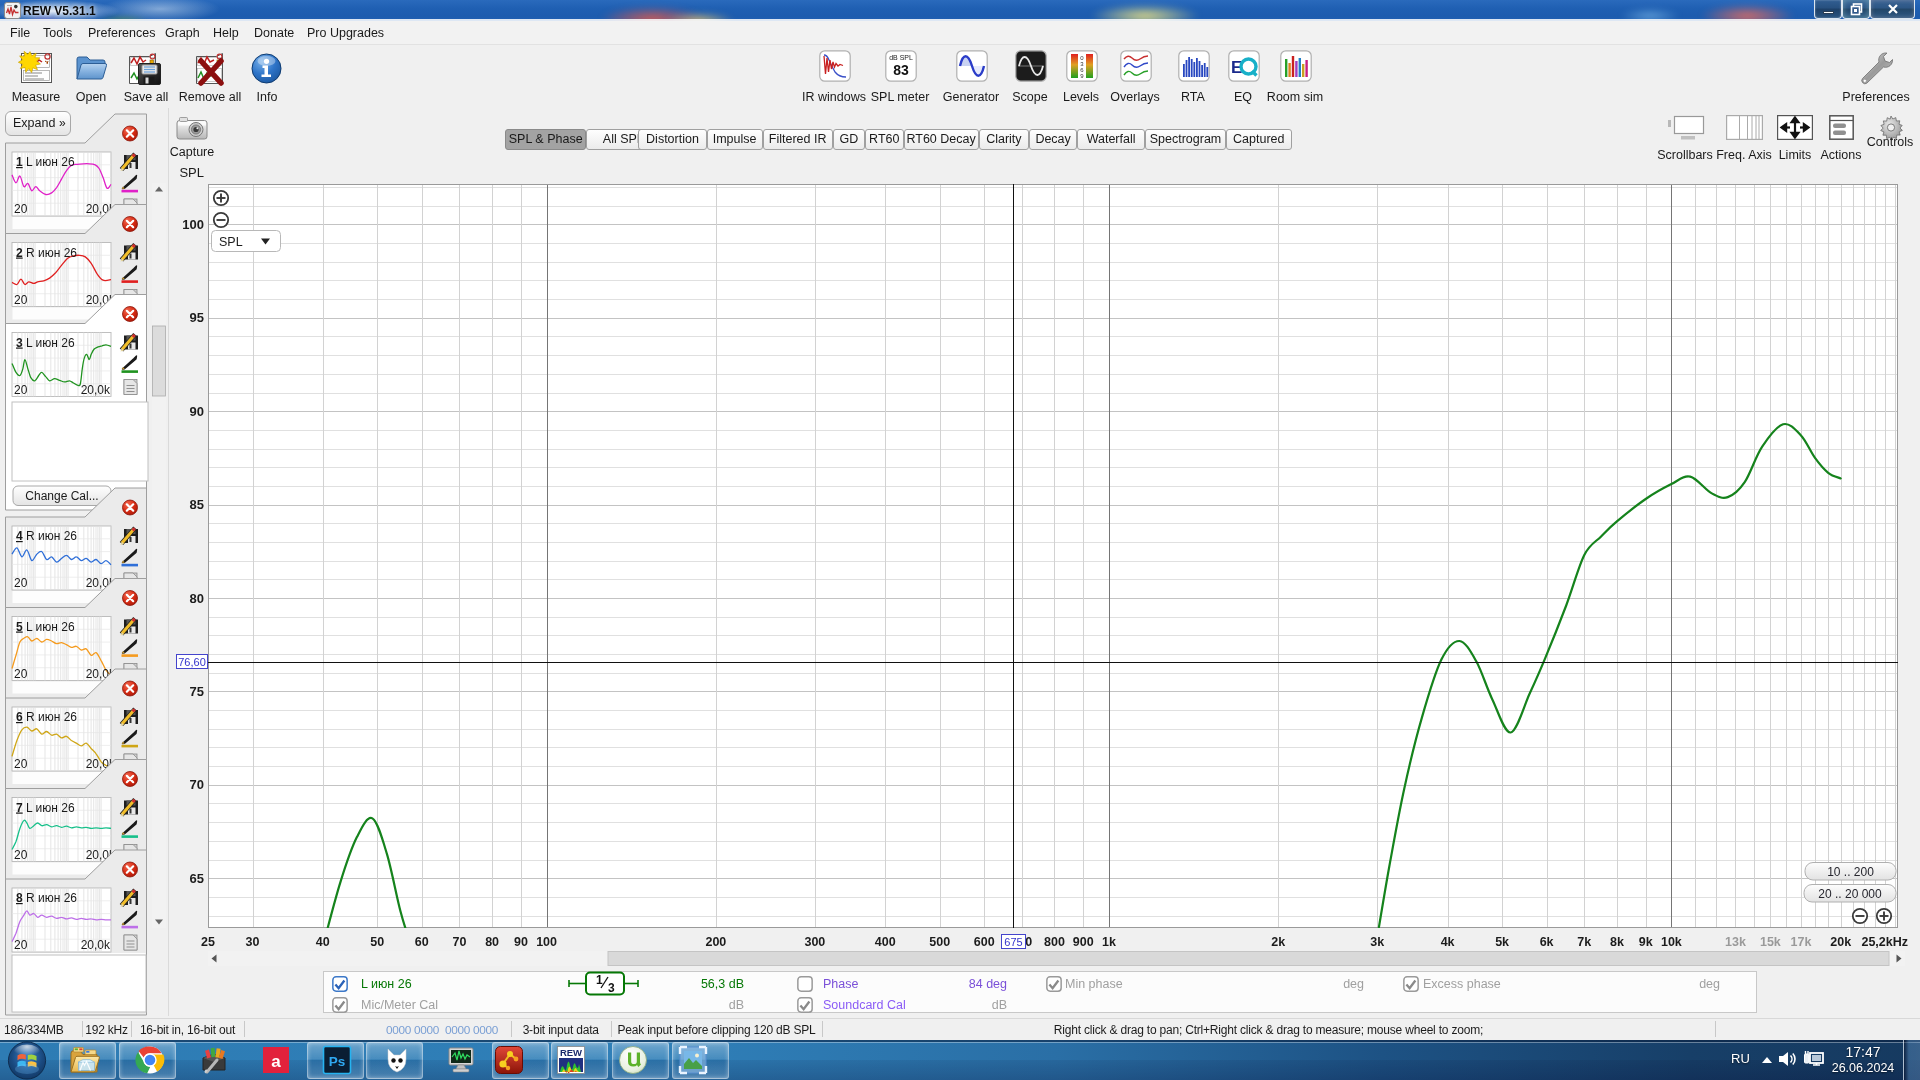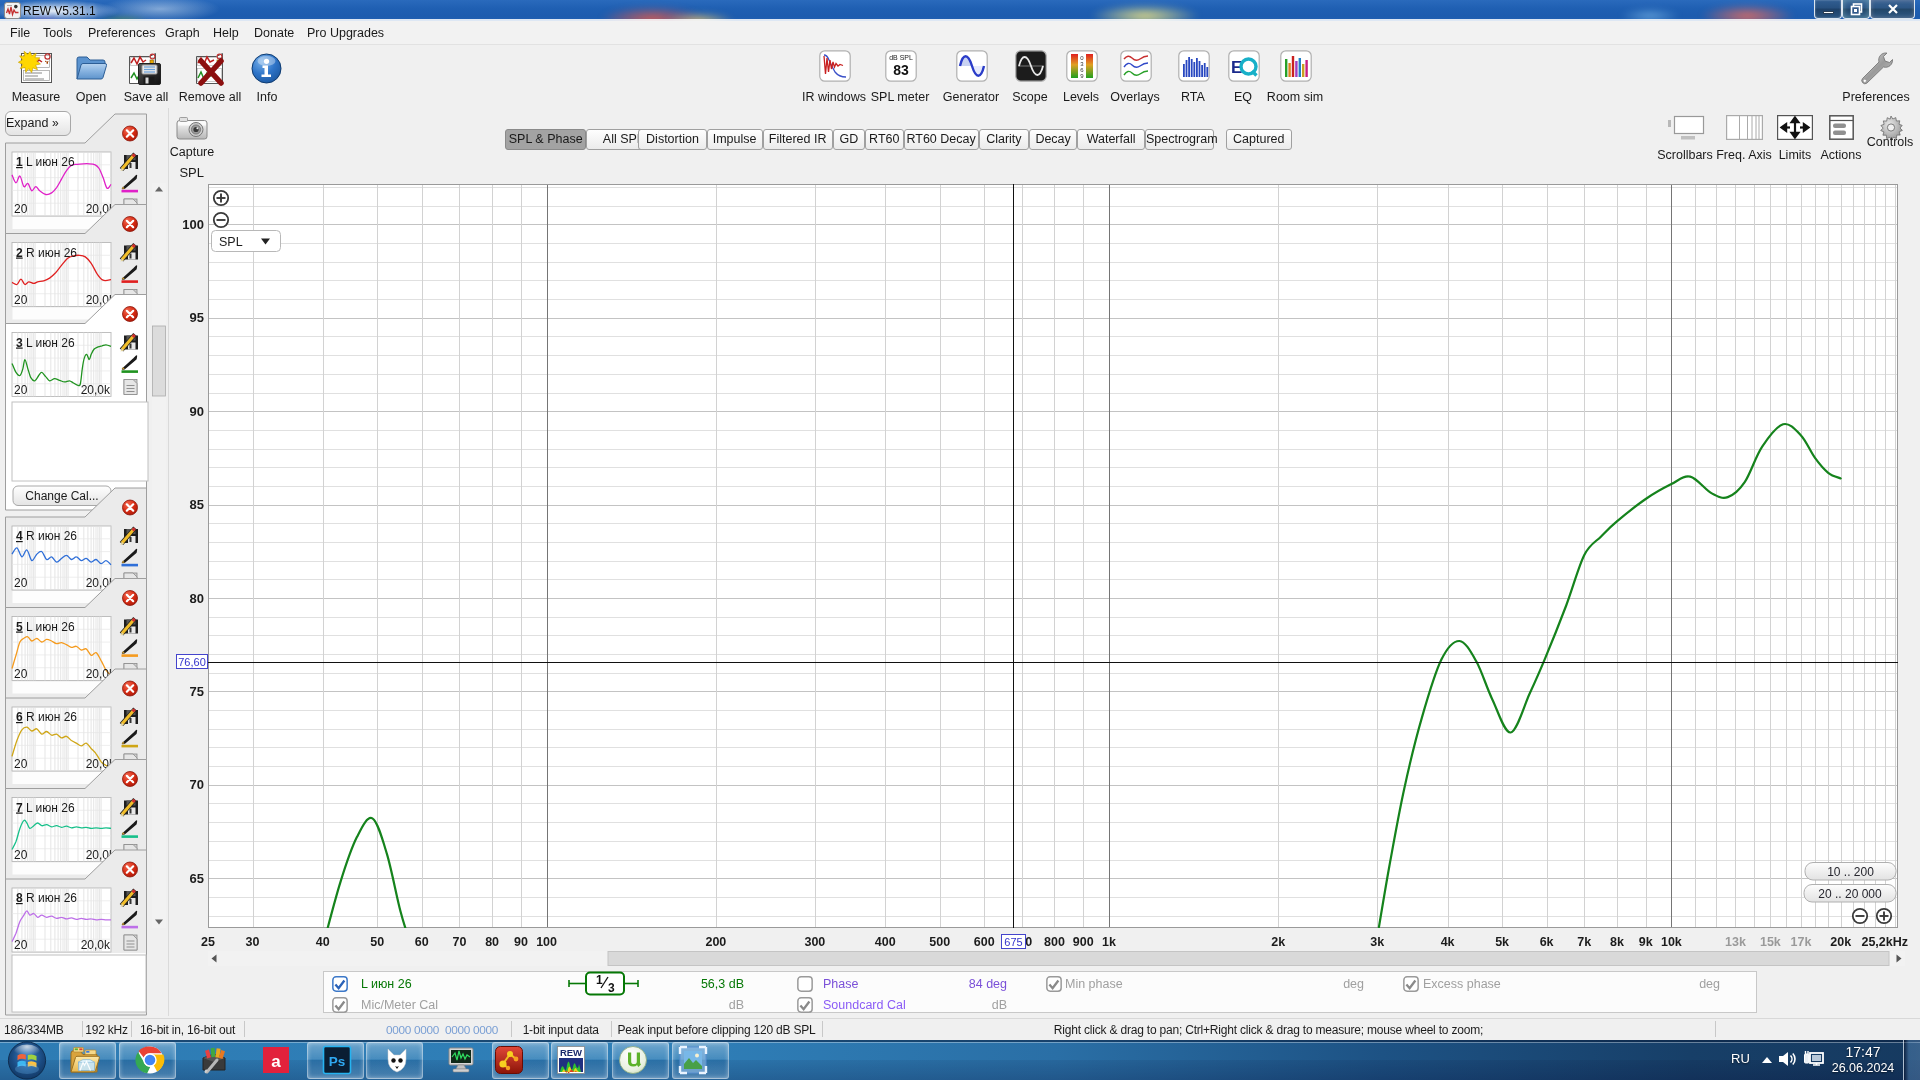--- a/index.html
+++ b/index.html
@@ -20,21 +20,21 @@
 <div class="abs" style="left:1620px;top:8px;width:60px;height:16px;background:radial-gradient(closest-side,rgba(160,220,255,.5),rgba(160,220,255,0));filter:blur(3px)"></div>
 <div class="abs" style="left:1700px;top:4px;width:95px;height:24px;background:radial-gradient(closest-side,rgba(255,110,85,.8),rgba(255,110,85,0));filter:blur(3px)"></div>
 <div class="abs" style="left:0;top:19px;width:1920px;height:1.5px;background:rgba(255,255,255,0.85)"></div>
 <div class="abs" style="left:0;top:20.5px;width:1920px;height:1.5px;background:#10294a"></div>
 <svg class="abs" style="left:4px;top:2px" width="17" height="17" viewBox="0 0 17 17">
       <rect x="0.5" y="0.5" width="16" height="16" rx="2.5" fill="#f2f2f2" stroke="#8a8a8a"></rect>
       <path d="M2.5,11 L4,7 L5.5,12 L7,5 L8.5,12.5 L10,8 L11.5,10.5 L14.5,10.5" stroke="#c43030" stroke-width="1.3" fill="none"></path>
       <circle cx="11.8" cy="4.6" r="1.8" fill="#303030"></circle>
       <path d="M3,3.5 h5" stroke="#aaa" stroke-width="1"></path>
     </svg>
-<div class="abs" style="left:23px;top:4px;font-size:12px;font-weight:normal;color:#0a0a0a;text-shadow:0 0 4px rgba(255,255,255,.9)">REW V5.31.1</div>
+<div class="abs" style="left:23px;top:4px;font-size:12px;font-weight:bold;color:#0a0a0a;text-shadow:0 0 4px rgba(255,255,255,.9)">REW V5.31.1</div>
 </div>
 <div class="abs" style="left:1814px;top:0;width:101px;height:19px">
 <div class="abs" style="left:0;top:0;width:28px;height:19px;border:1px solid #dce6f0;border-top:none;border-radius:0 0 4px 4px;background:linear-gradient(#315e92,#27507f 45%,#1d4068 50%,#2a547f);box-shadow:inset 0 0 2px rgba(255,255,255,.45)">
 <div style="position:absolute;left:8px;top:11px;width:11px;height:3px;background:#fff;border:1px solid #2a3e55"></div>
     </div>
 <div class="abs" style="left:28px;top:0;width:28px;height:19px;border:1px solid #dce6f0;border-top:none;border-radius:0 0 4px 4px;background:linear-gradient(#36639a,#2a5584 45%,#204569 50%,#2e5a88);box-shadow:inset 0 0 6px rgba(200,255,220,.35)">
 <svg style="position:absolute;left:7px;top:3px" width="14" height="13" viewBox="0 0 14 13">
         <rect x="3.5" y="1" width="8" height="8" fill="none" stroke="#fff" stroke-width="1.6"></rect>
         <rect x="1.5" y="3.5" width="8" height="8" fill="#30588a" stroke="#fff" stroke-width="1.6"></rect>
         <rect x="4" y="6" width="3" height="3" fill="#fff"></rect>
@@ -231,21 +231,21 @@
 <div class="tab" style="left:586.3px;width:74px">All SPL</div>
 <div class="tab" style="left:638.4px;width:68.2px">Distortion</div>
 <div class="tab" style="left:706.6px;width:56px">Impulse</div>
 <div class="tab" style="left:762.6px;width:70px">Filtered IR</div>
 <div class="tab" style="left:832.6px;width:32.4px">GD</div>
 <div class="tab" style="left:865px;width:38.5px">RT60</div>
 <div class="tab" style="left:903.5px;width:75.2px">RT60 Decay</div>
 <div class="tab" style="left:978.7px;width:50.3px">Clarity</div>
 <div class="tab" style="left:1029px;width:48.2px">Decay</div>
 <div class="tab" style="left:1077.2px;width:67.8px">Waterfall</div>
-<div class="tab" style="left:1145px;width:69px">Spectrogram</div>
+<div class="tab" style="left:1145px;width:81px">Spectrogram</div>
 <div class="tab" style="left:1226px;width:65.6px">Captured</div>
 <svg class="abs" style="left:1665px;top:114px" width="42" height="28" viewBox="0 0 42 28">
 <rect x="3" y="6" width="3" height="7" fill="#b8b8b8"></rect>
 <rect x="9.5" y="2.5" width="29" height="17" fill="#fff" stroke="#999" stroke-width="1.2"></rect>
 <rect x="16" y="22" width="14" height="3.5" fill="#c0c0c0"></rect>
 </svg>
 <div class="lbl" style="left:1685px;top:148px;transform:translateX(-50%)">Scrollbars</div>
 <svg class="abs" style="left:1726px;top:115px" width="37" height="25" viewBox="0 0 37 25">
 <rect x="0.6" y="0.6" width="35.8" height="23.8" fill="#fff" stroke="#aaa" stroke-width="1.2"></rect>
 <line x1="13.5" y1="1" x2="13.5" y2="24" stroke="#aaa"></line>
@@ -297,21 +297,21 @@
     </defs>
 <rect x="1" y="4.5" width="30" height="18.5" rx="2.5" fill="url(#cam)" stroke="#8a8a8a"></rect>
 <rect x="3.5" y="1.5" width="8" height="4" rx="1" fill="#e0e0e0" stroke="#8a8a8a" stroke-width="0.8"></rect>
 <rect x="2" y="6" width="28" height="3.5" fill="rgba(255,255,255,0.7)"></rect>
 <circle cx="20" cy="13.5" r="7" fill="#cccccc" stroke="#777"></circle>
 <circle cx="20" cy="13.5" r="4.6" fill="#9a9a9a" stroke="#666" stroke-width="0.7"></circle>
 <circle cx="20" cy="13.5" r="2.6" fill="#383838"></circle>
 <circle cx="21.4" cy="12.2" r="1" fill="#e8e8e8"></circle>
 </svg>
 <div class="lbl" style="left:192px;top:145px;transform:translateX(-50%)">Capture</div>
-<div class="abs" style="left:5px;top:111px;width:66px;height:25px;border:1px solid #a8a8a8;border-radius:6px;background:linear-gradient(#ffffff,#e4e4e4);font-size:12.5px;color:#1a1a1a;line-height:23px;padding-left:0">Expand <span style="font-size:12px;letter-spacing:-2px">»</span></div>
+<div class="abs" style="left:5px;top:111px;width:66px;height:25px;border:1px solid #a8a8a8;border-radius:6px;background:linear-gradient(#ffffff,#e4e4e4);font-size:12.5px;color:#1a1a1a;line-height:23px;padding-left:7px">Expand <span style="font-size:12px;letter-spacing:-2px">»</span></div>
 <svg style="position:absolute;left:0;top:105px" width="170" height="915" viewBox="0 105 170 915">
 <defs>
       <radialGradient id="xorb" cx="0.35" cy="0.3" r="0.9">
         <stop offset="0" stop-color="#f46a52"></stop>
         <stop offset="0.5" stop-color="#d42a12"></stop>
         <stop offset="1" stop-color="#9a1206"></stop>
       </radialGradient>
       <linearGradient id="bgrad" x1="0" y1="0" x2="0" y2="1">
         <stop offset="0" stop-color="#ffffff"></stop>
         <stop offset="1" stop-color="#e4e4e4"></stop>
@@ -1006,21 +1006,21 @@
 <div class="abs" style="left:82px;top:1021px;width:1px;height:16px;background:#c8c8c8"></div>
 <div class="abs" style="left:131px;top:1021px;width:1px;height:16px;background:#c8c8c8"></div>
 <div class="abs" style="left:244px;top:1021px;width:1px;height:16px;background:#c8c8c8"></div>
 <div class="abs" style="left:510.5px;top:1021px;width:1px;height:16px;background:#c8c8c8"></div>
 <div class="abs" style="left:611px;top:1021px;width:1px;height:16px;background:#c8c8c8"></div>
 <div class="abs" style="left:822px;top:1021px;width:1px;height:16px;background:#c8c8c8"></div>
 <div class="abs" style="left:1715px;top:1021px;width:1px;height:16px;background:#c8c8c8"></div>
 <div class="lbl" style="left:4px;top:1023px;font-size:12px;letter-spacing:-0.2px;color:#1c1c1c">186/334MB</div>
 <div class="lbl" style="left:106.5px;top:1023px;font-size:12px;letter-spacing:-0.2px;color:#1c1c1c;transform:translateX(-50%)">192 kHz</div>
 <div class="lbl" style="left:187.5px;top:1023px;font-size:12px;letter-spacing:-0.2px;color:#1c1c1c;transform:translateX(-50%)">16-bit in, 16-bit out</div>
-<div class="lbl" style="left:560.75px;top:1023px;font-size:12px;letter-spacing:-0.2px;color:#1c1c1c;transform:translateX(-50%)">1-bit input data</div>
+<div class="lbl" style="left:560.75px;top:1023px;font-size:12px;letter-spacing:-0.2px;color:#1c1c1c;transform:translateX(-50%)">3-bit input data</div>
 <div class="lbl" style="left:716.5px;top:1023px;font-size:12px;letter-spacing:-0.2px;color:#1c1c1c;transform:translateX(-50%)">Peak input before clipping 120 dB SPL</div>
 <div class="lbl" style="left:1268.5px;top:1023px;font-size:12px;letter-spacing:-0.2px;color:#1c1c1c;transform:translateX(-50%)">Right click &amp; drag to pan; Ctrl+Right click &amp; drag to measure; mouse wheel to zoom;</div>
 <div class="lbl" style="left:250px;top:1078px;font-size:11px;letter-spacing:-0.3px;color:#a8ad2a">XXXX XXXX&nbsp; XXXX XXXX</div>
 <div class="lbl" style="left:386px;top:1023px;font-size:11.8px;letter-spacing:-0.3px;color:#7a9fd4">0000 0000&nbsp; 0000 0000</div>
 <div class="abs" style="left:0;top:1040px;width:1920px;height:40px;background:linear-gradient(to right,#2e7cb4 0%,#2f7fb8 35%,#2a6fa6 55%,#1d5284 72%,#173f68 88%,#163a60 100%)">
 <div class="abs" style="left:0;top:0;width:1920px;height:2px;background:rgba(10,30,60,0.55)"></div>
 <div class="abs" style="left:0;top:2px;width:1920px;height:1px;background:rgba(255,255,255,0.35)"></div>
 <div class="abs" style="left:0;top:20px;width:1920px;height:20px;background:linear-gradient(rgba(0,0,30,0.08),rgba(0,0,40,0.22))"></div>
 </div>
 <div class="abs" style="left:59px;top:1042px;width:57px;height:37px;border:1px solid rgba(255,255,255,0.45);border-radius:3px;background:linear-gradient(rgba(255,255,255,0.3),rgba(255,255,255,0.12) 45%,rgba(40,80,130,0.12) 50%,rgba(190,220,245,0.25));box-shadow:inset 0 0 4px rgba(255,255,255,0.4)"></div>

